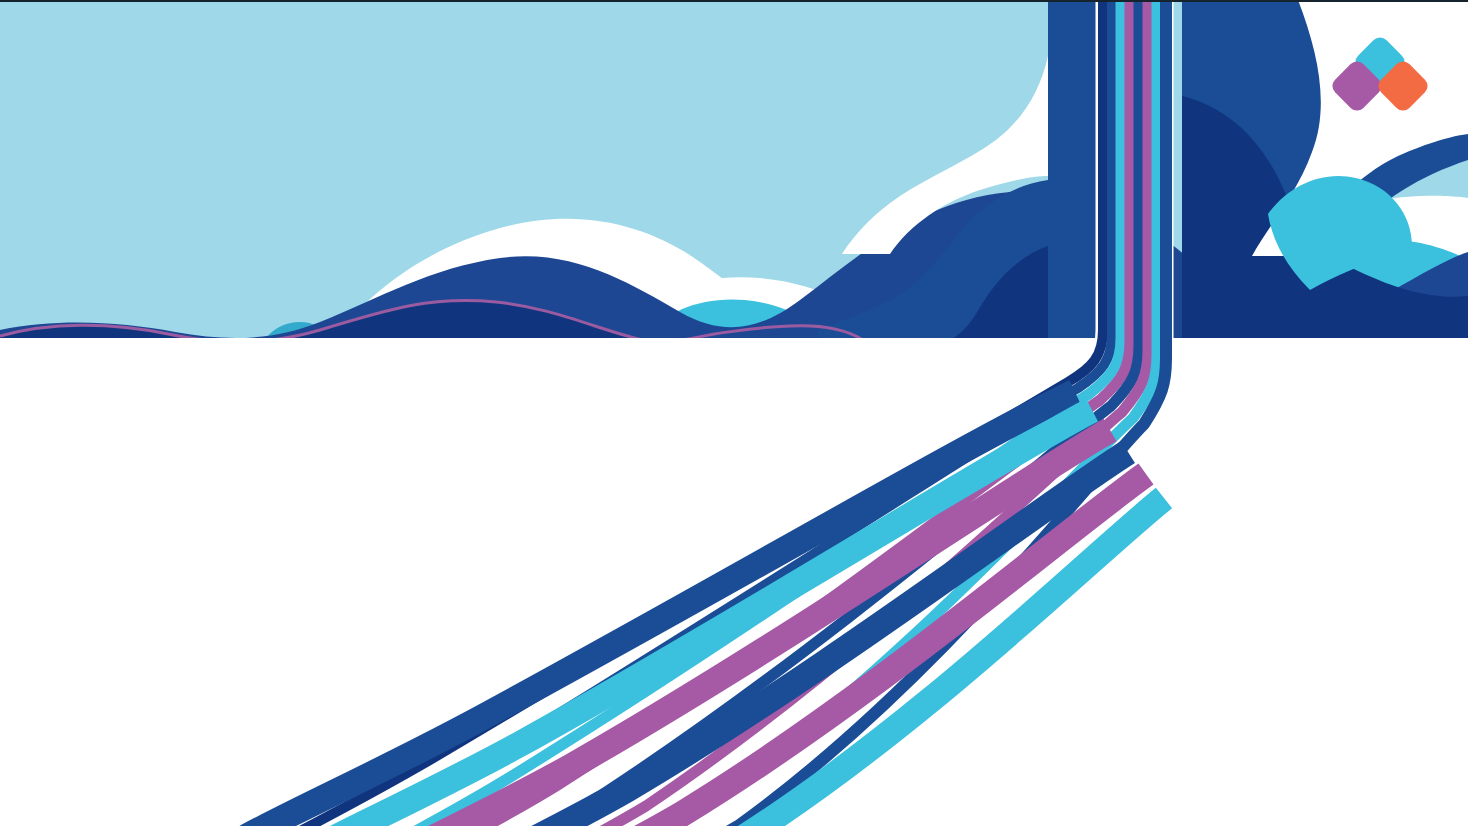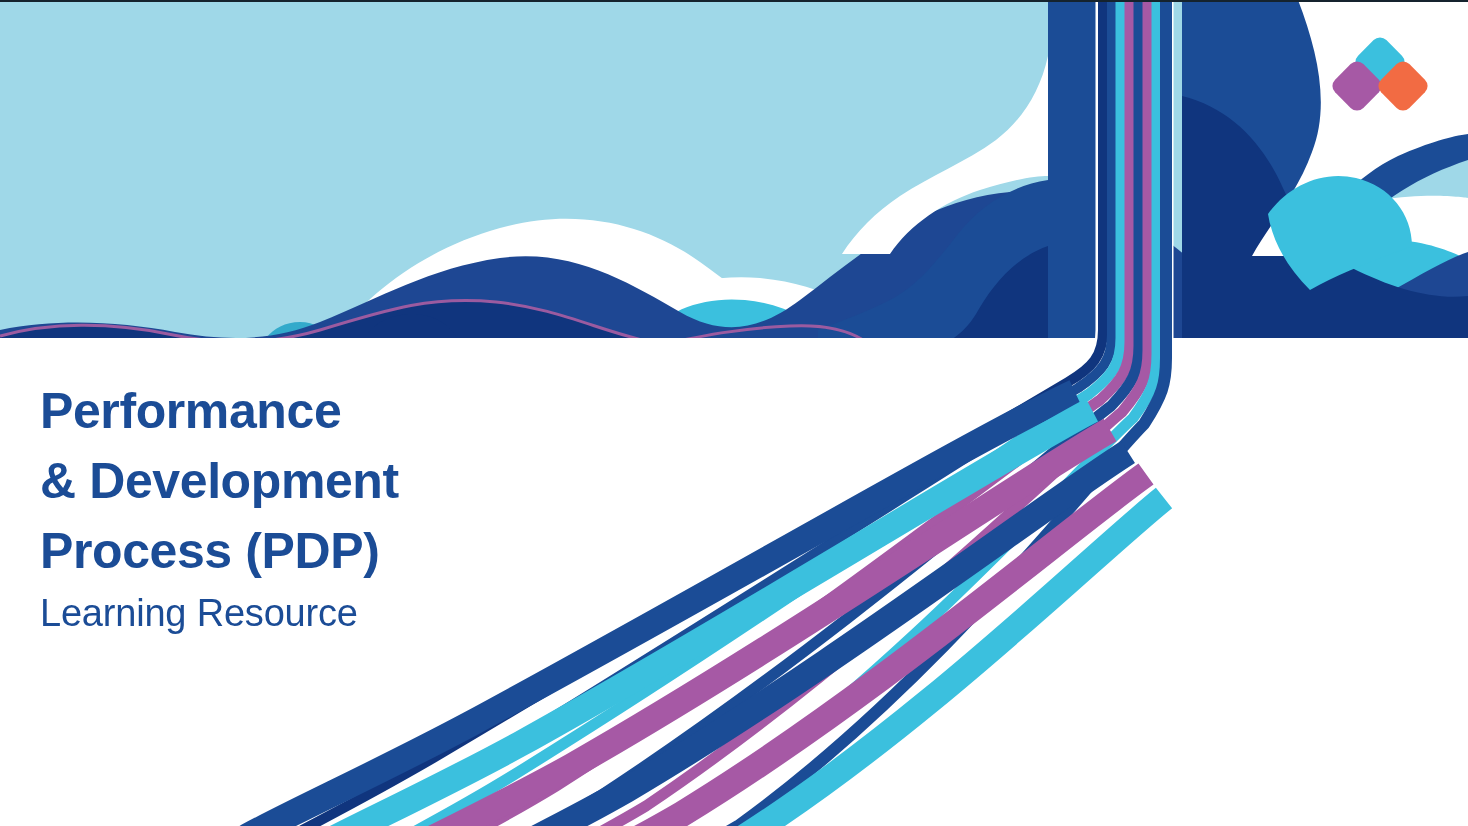--- a/index.html
+++ b/index.html
@@ -228,26 +228,20 @@
       <path stroke="#1B4C96" stroke-width="26" d="M1075 392 C 980 436, 700 600, 470 724 C 380 772, 300 808, 248 836 L 180 880"></path>
       <path stroke="#3BC0DE" stroke-width="26" d="M1092 410 C 1000 458, 740 622, 520 744 C 432 792, 352 828, 300 856 L 232 900"></path>
       <path stroke="#A659A5" stroke-width="26" d="M1110 430 C 1022 480, 782 646, 572 766 C 486 814, 406 850, 354 878 L 286 922"></path>
       <path stroke="#1B4C96" stroke-width="26" d="M1128 452 C 1046 504, 826 672, 626 790 C 542 838, 462 874, 410 902 L 342 946"></path>
       <path stroke="#A659A5" stroke-width="26" d="M1146 474 C 1070 528, 872 698, 682 814 C 600 862, 520 898, 468 926 L 400 970"></path>
       <path stroke="#3BC0DE" stroke-width="26" d="M1164 498 C 1094 554, 920 726, 740 840 C 660 888, 582 924, 530 952 L 462 996"></path>
     </g>
 
   </svg>
 
-  <div class="title-block">
-    <h1 class="title-main">Performance
-&amp; Development
-Process (PDP)</h1>
-    <p class="title-sub">Learning Resource</p>
-  </div>
 
   <div class="logo">
     <svg viewBox="0 0 98 86" aria-hidden="true">
 
       <g transform="translate(49 26) rotate(45)">
         <rect x="-20" y="-20" width="40" height="40" rx="9" ry="9" fill="#3BC0DE"></rect>
       </g>
 
       <g transform="translate(26 50) rotate(45)">
         <rect x="-20" y="-20" width="40" height="40" rx="9" ry="9" fill="#A659A5"></rect>

